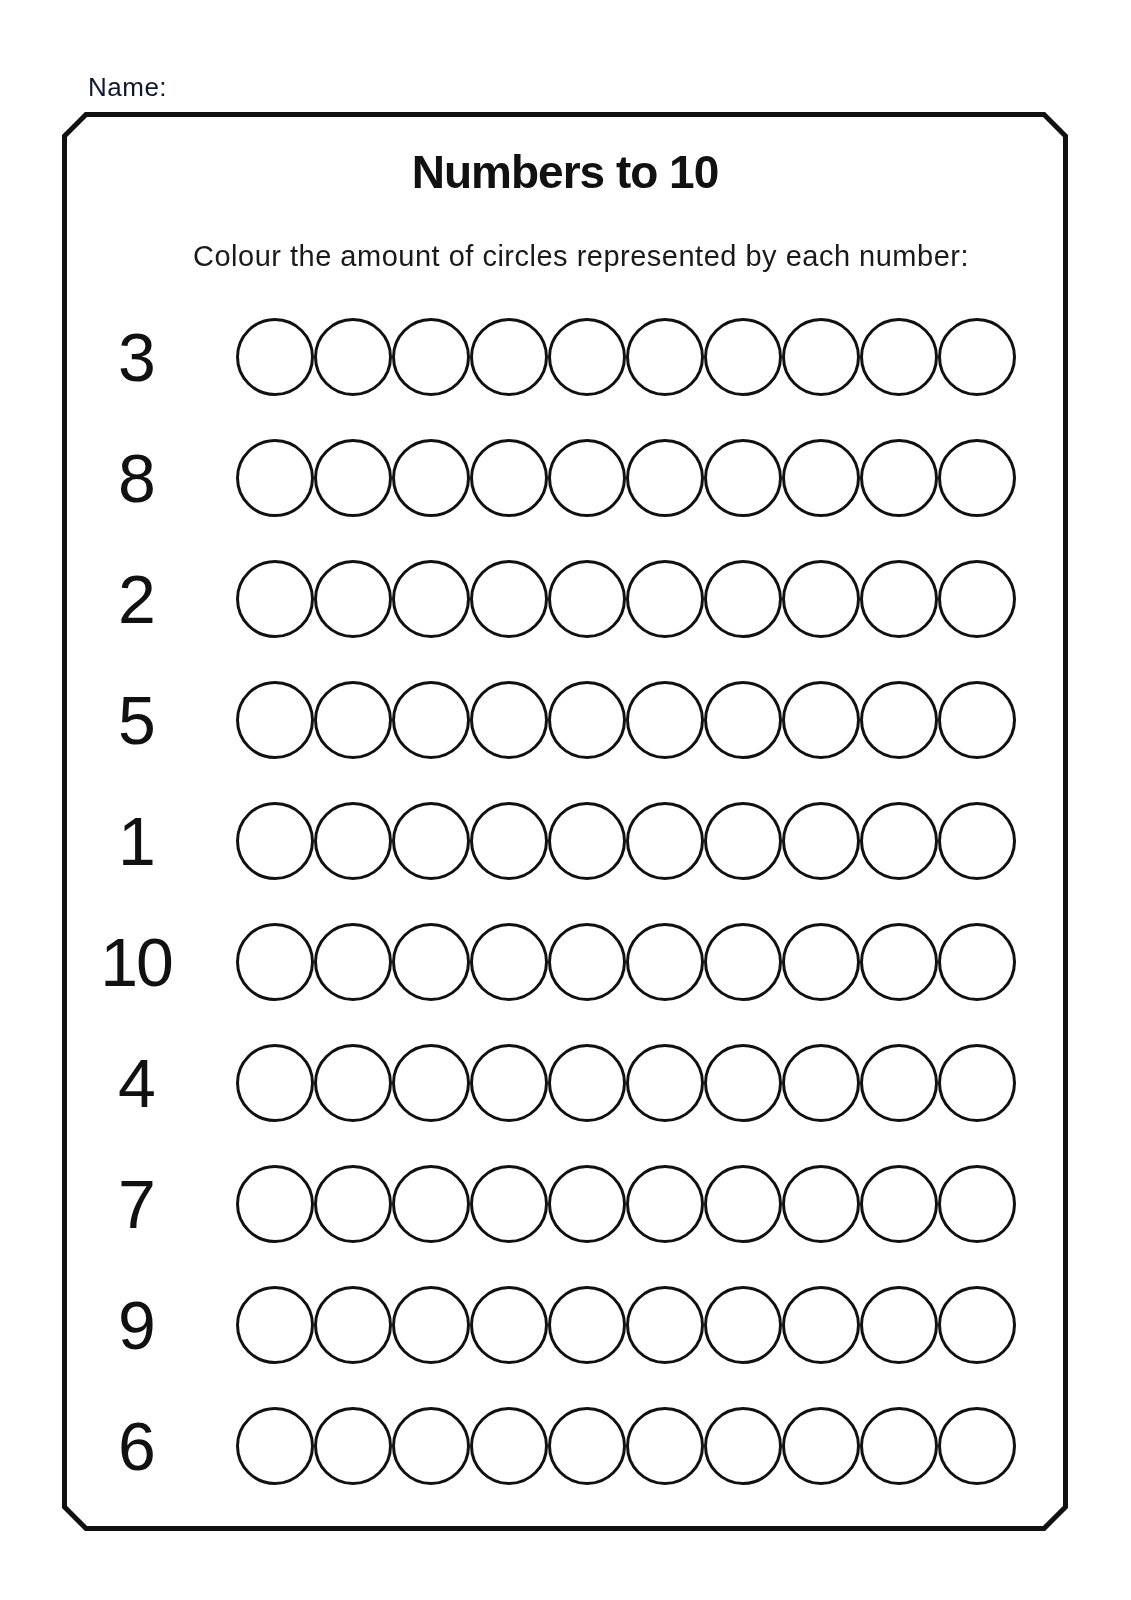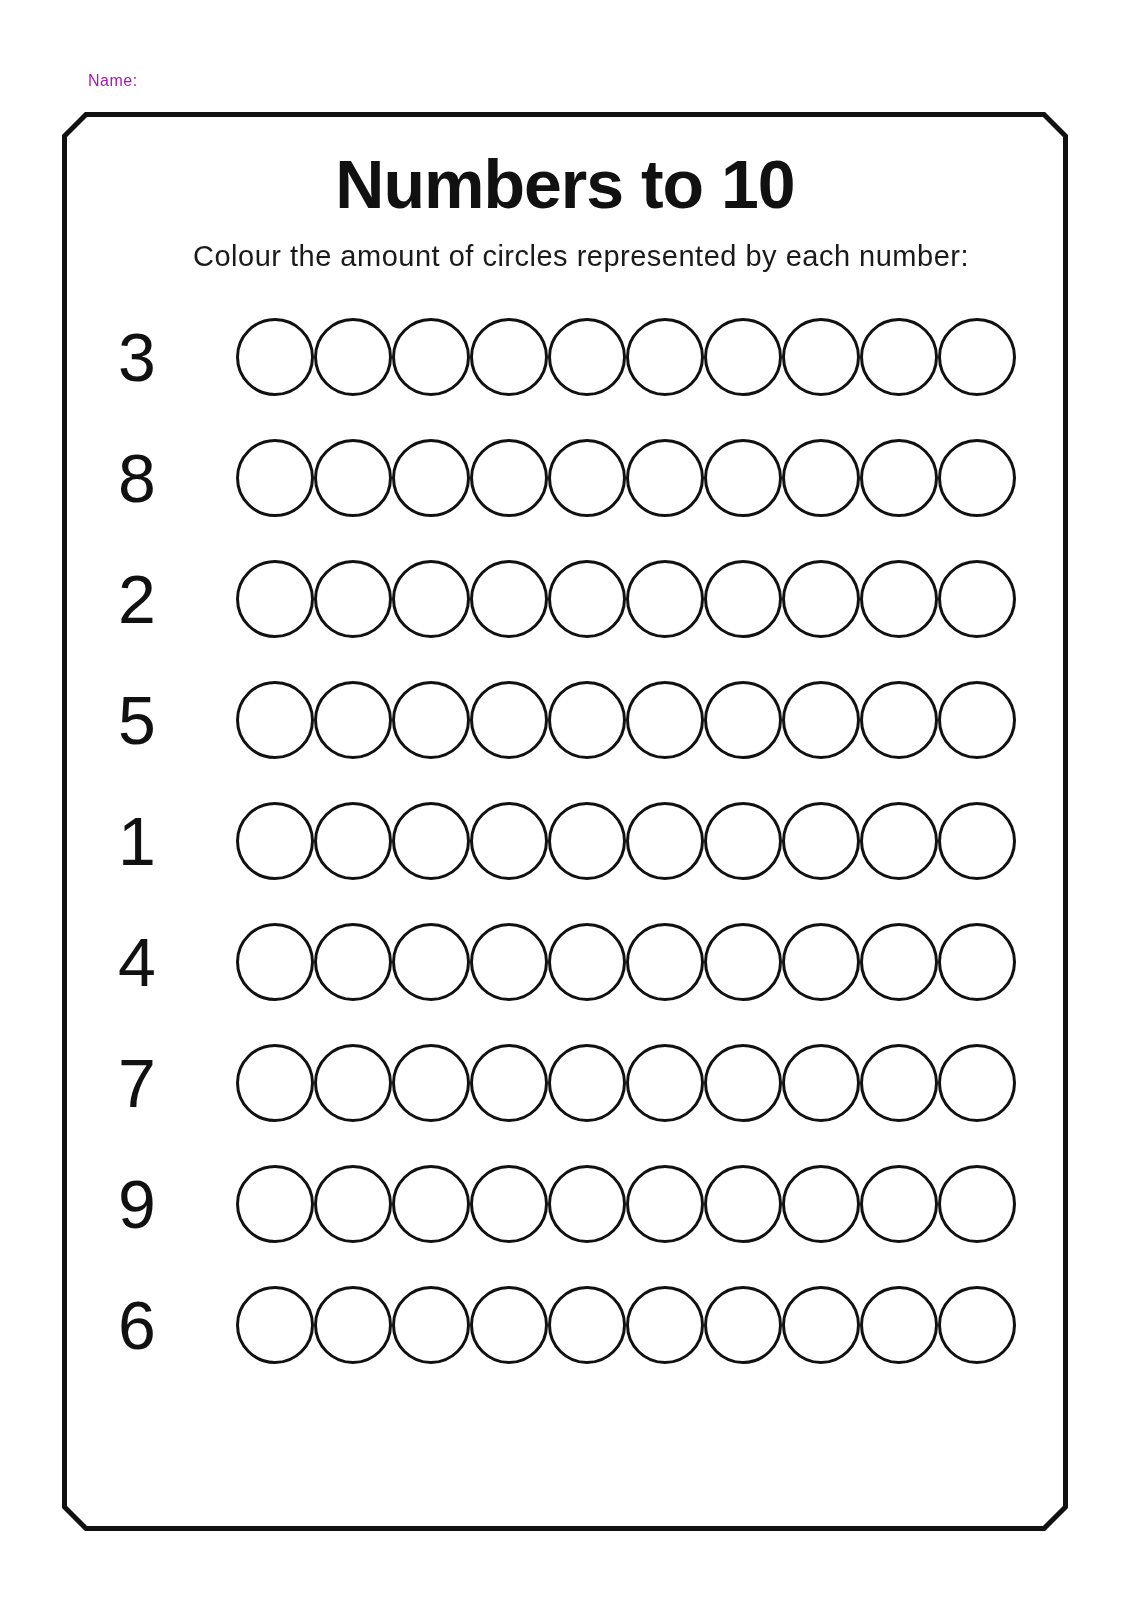--- a/index.html
+++ b/index.html
@@ -13,23 +13,23 @@
     height: 1600px;
     background: #ffffff;
     font-family: "Liberation Sans", sans-serif;
     color: #111111;
     overflow: hidden;
   }
   .name-label {
     position: absolute;
     left: 88px;
     top: 72px;
-    font-size: 16px;
+    font-size: 26px;
     letter-spacing: 0.5px;
-    color: #a21caf;
+    color: #0f172a;
   }
   .frame {
     position: absolute;
     left: 62px;
     top: 112px;
     width: 1006px;
     height: 1419px;
   }
   .frame-border-svg {
     position: absolute;
@@ -45,21 +45,21 @@
     stroke-width: 5;
     stroke-linejoin: miter;
   }
   .worksheet-title {
     position: absolute;
     top: 33px;
     left: 0;
     width: 100%;
     margin: 0;
     text-align: center;
-    font-size: 68px;
+    font-size: 46px;
     font-weight: bold;
     letter-spacing: -1px;
     color: #111111;
   }
   .worksheet-instruction {
     position: absolute;
     top: 128px;
     left: 16px;
     width: 100%;
     margin: 0;
@@ -189,20 +189,35 @@
             <div class="circle"></div>
             <div class="circle"></div>
             <div class="circle"></div>
             <div class="circle"></div>
             <div class="circle"></div>
             <div class="circle"></div>
             <div class="circle"></div>
           </div>
         </div>
         <div class="row">
+          <div class="row-number">10</div>
+          <div class="circles">
+            <div class="circle"></div>
+            <div class="circle"></div>
+            <div class="circle"></div>
+            <div class="circle"></div>
+            <div class="circle"></div>
+            <div class="circle"></div>
+            <div class="circle"></div>
+            <div class="circle"></div>
+            <div class="circle"></div>
+            <div class="circle"></div>
+          </div>
+        </div>
+        <div class="row">
           <div class="row-number">4</div>
           <div class="circles">
             <div class="circle"></div>
             <div class="circle"></div>
             <div class="circle"></div>
             <div class="circle"></div>
             <div class="circle"></div>
             <div class="circle"></div>
             <div class="circle"></div>
             <div class="circle"></div>

